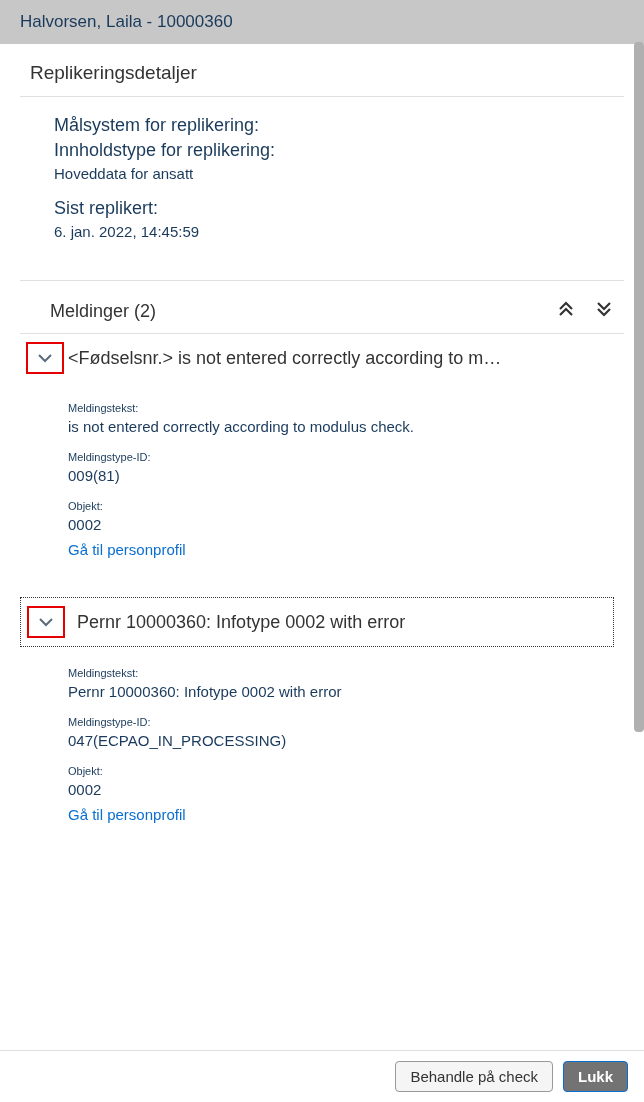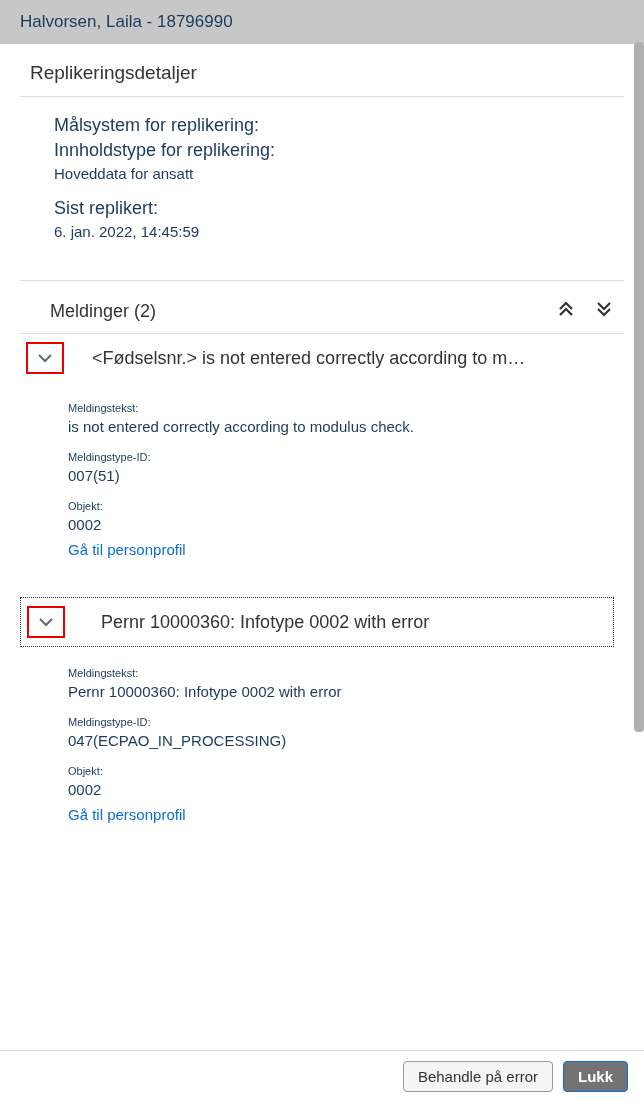--- a/index.html
+++ b/index.html
@@ -81,21 +81,21 @@
       width: 20px;
       height: 20px;
       stroke: #333;
       stroke-width: 2.2;
       fill: none;
     }
     .message-row {
       display: flex;
       align-items: center;
       padding: 8px 10px 8px 6px;
-      gap: 28px;
+      gap: 4px;
     }
     .message-row.dotted {
       border: 1px dotted #333;
       margin-right: 10px;
     }
     .expand-box {
       width: 38px;
       height: 32px;
       border: 2.5px solid #e60000;
       display: flex;
@@ -168,21 +168,21 @@
       background: #737373;
       border: 1px solid #0a6ed1;
       color: #fff;
       font-weight: bold;
     }
   </style>
 </head>
 <body>
 
 <div class="header-bar">
-  <span>Halvorsen, Laila - 18796990</span>
+  <span>Halvorsen, Laila - 10000360</span>
 </div>
 
 <div class="scrollbar"></div>
 
 <div class="content">
 
   <div class="section-title">Replikeringsdetaljer</div>
 
   <div class="info-block">
     <div class="info-label">Målsystem for replikering:</div>
@@ -219,21 +219,21 @@
       <svg viewBox="0 0 16 10">
           <polyline points="2,2 8,8 14,2"></polyline>
         </svg>
     </div>
     <div class="message-title">&lt;Fødselsnr.&gt; is not entered correctly according to m…</div>
   </div>
   <div class="message-body">
     <div class="msg-label">Meldingstekst:</div>
     <div class="msg-value">is not entered correctly according to modulus check.</div>
     <div class="msg-label">Meldingstype-ID:</div>
-    <div class="msg-value">007(51)</div>
+    <div class="msg-value">009(81)</div>
     <div class="msg-label">Objekt:</div>
     <div class="msg-value" style="margin-bottom:6px">0002</div>
     <a class="msg-link">Gå til personprofil</a>
   </div>
 
   <div style="height:28px"></div>
 
   <div class="message-row dotted">
     <div class="expand-box">
       <svg viewBox="0 0 16 10">
@@ -248,15 +248,15 @@
     <div class="msg-label">Meldingstype-ID:</div>
     <div class="msg-value">047(ECPAO_IN_PROCESSING)</div>
     <div class="msg-label">Objekt:</div>
     <div class="msg-value" style="margin-bottom:6px">0002</div>
     <a class="msg-link">Gå til personprofil</a>
   </div>
 
 </div>
 
 <div class="footer">
-  <button class="btn btn-secondary">Behandle på error</button>
+  <button class="btn btn-secondary">Behandle på check</button>
   <button class="btn btn-primary">Lukk</button>
 </div>
 
 </body></html>

